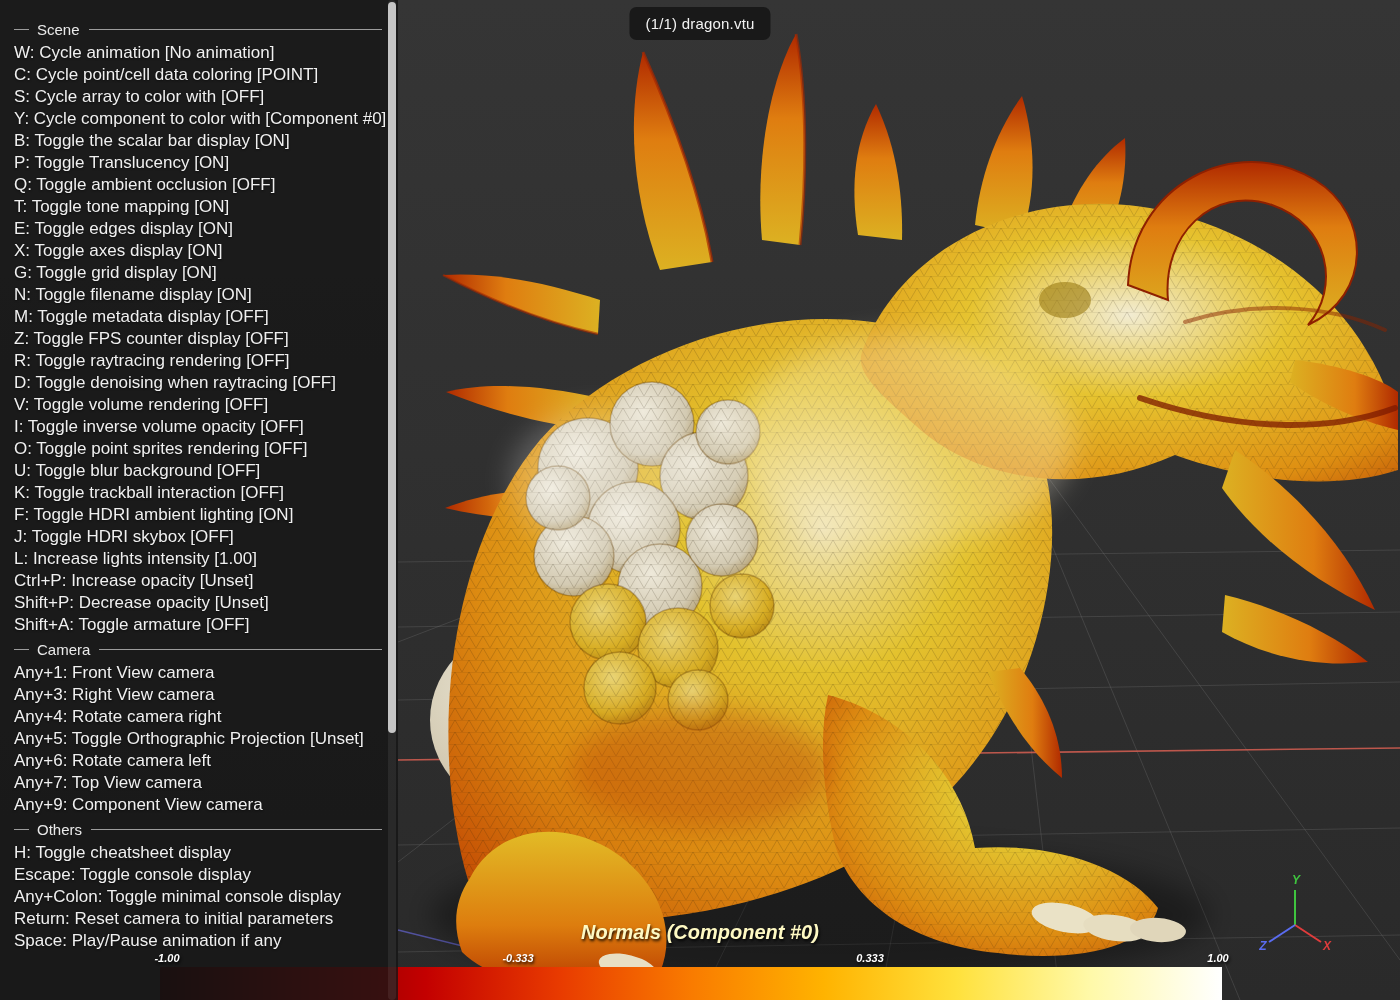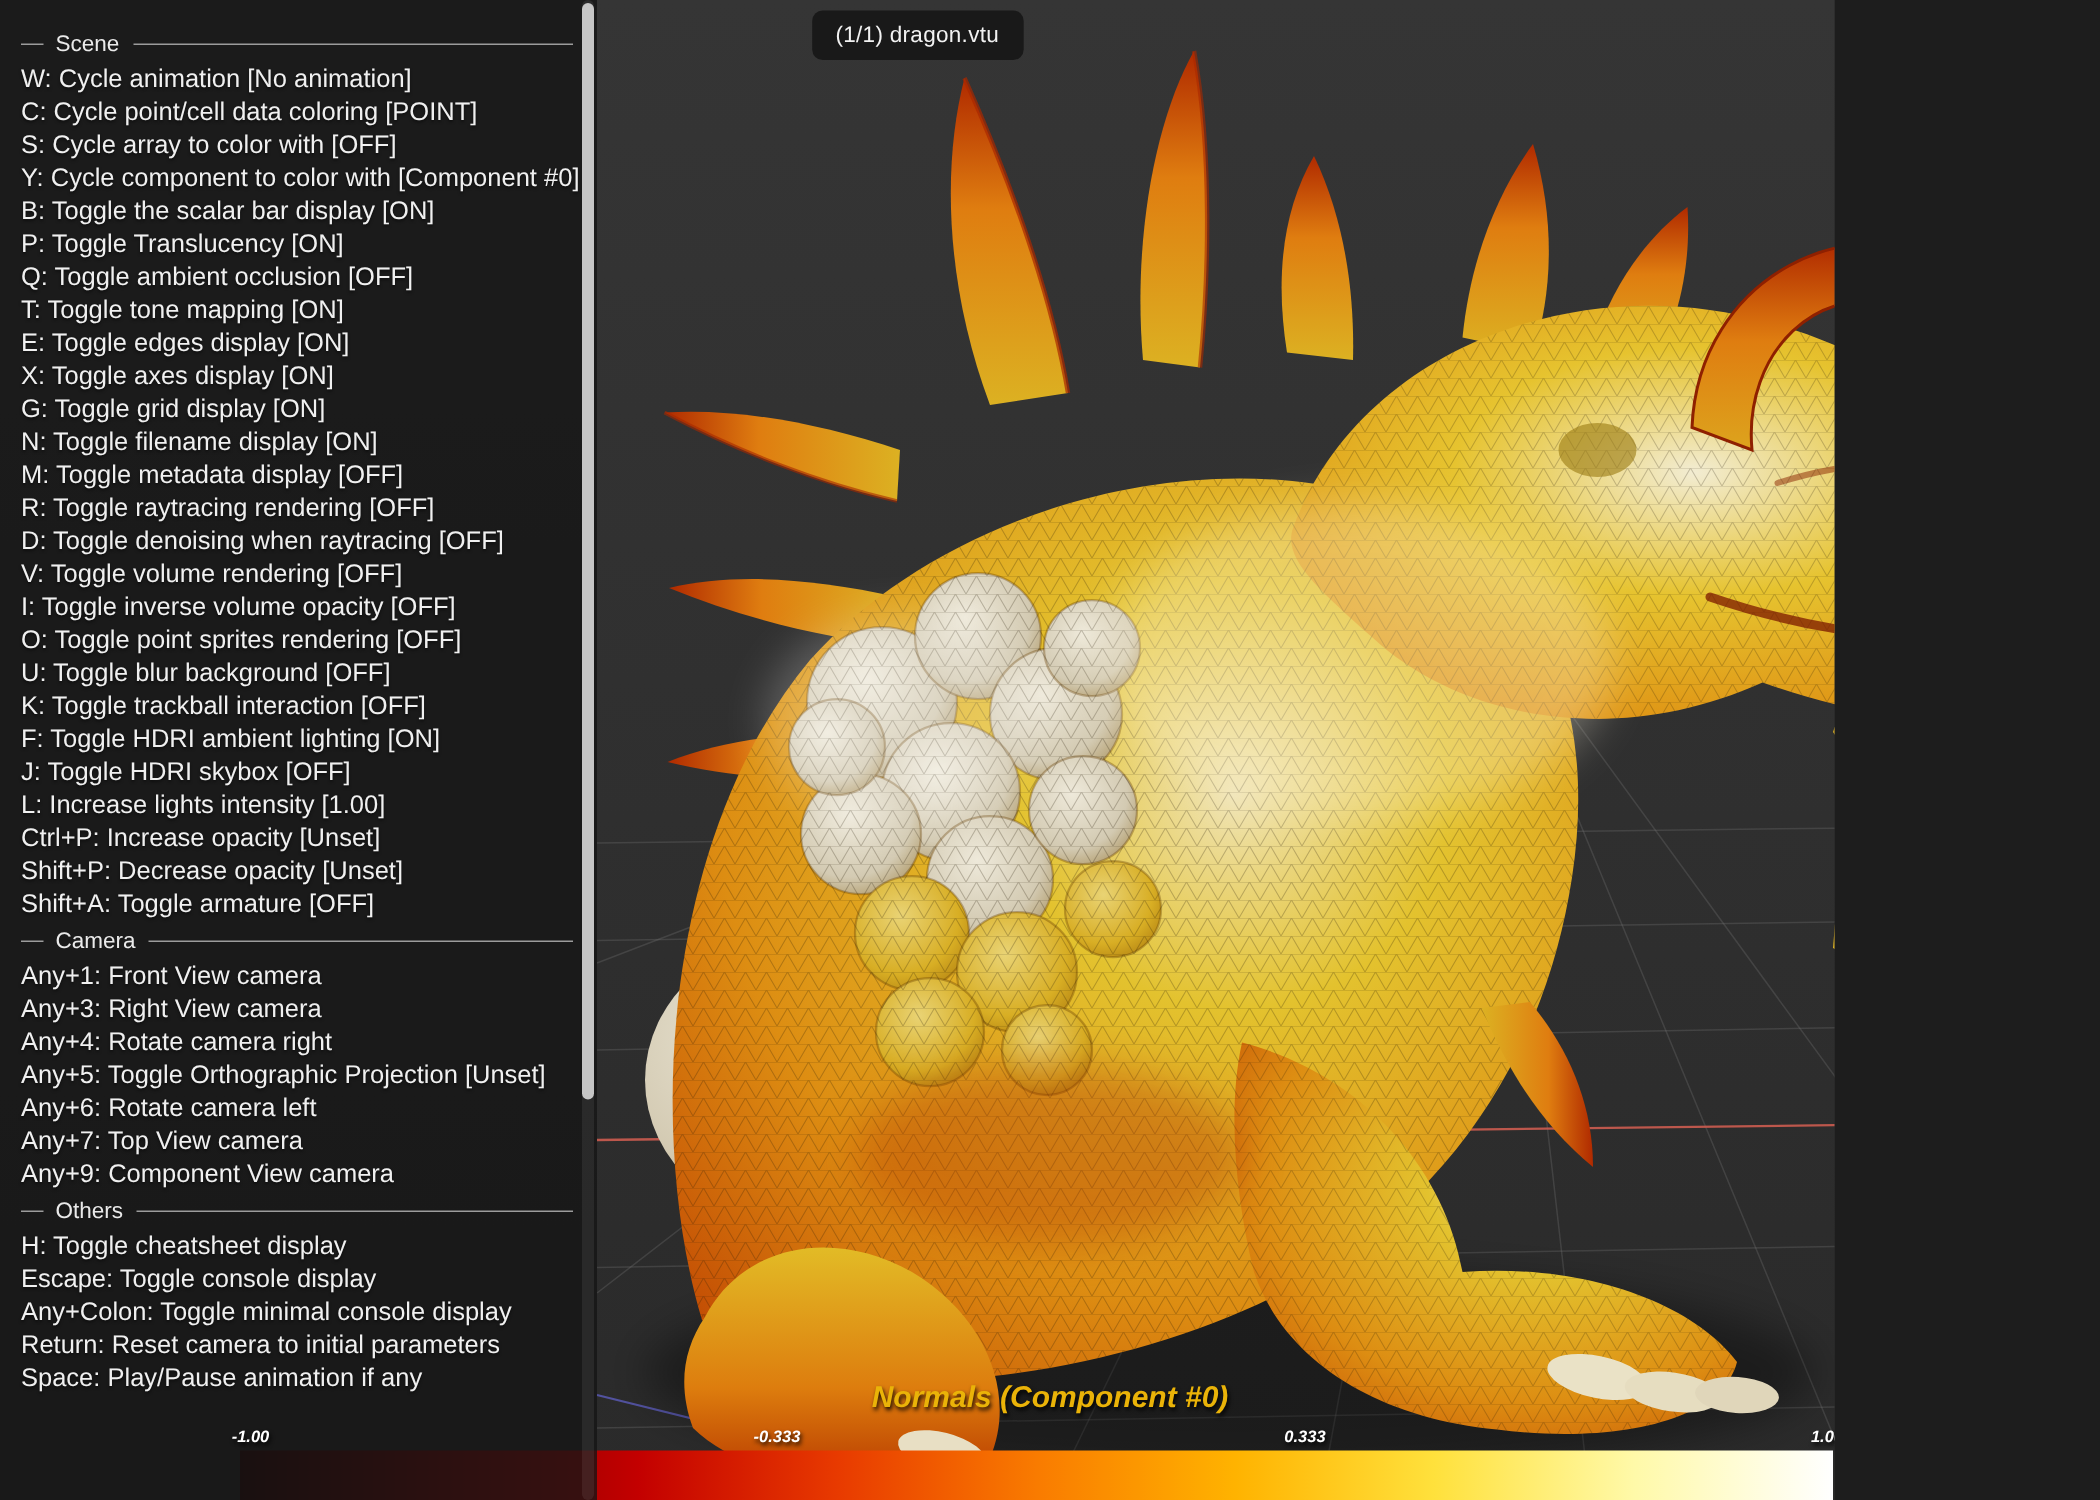--- a/index.html
+++ b/index.html
@@ -1,28 +1,28 @@
 <!DOCTYPE html>
 <html><head>
 <meta charset="utf-8">
 <style>
   * { margin:0; padding:0; box-sizing:border-box; }
   html,body { background:#1d1d1d; }
-  .stage { position:relative; width:1223px; height:1000px; overflow:hidden;
+  .stage { position:relative; width:1400px; height:1000px; overflow:hidden;
            background:#2e2e2e; font-family:"Liberation Sans", sans-serif; }
   .scene-svg { position:absolute; left:0; top:0; display:block; }
 
   .filename-badge { position:absolute; top:7px; left:50%; transform:translateX(-50%);
     background:rgba(22,22,22,0.88); color:#f2f2f2; font-size:15px;
     padding:8px 16px; border-radius:7px; z-index:15; letter-spacing:.2px; }
 
   .sb-gradient { position:absolute; left:160px; width:1062px; bottom:0; height:33px; z-index:4; }
   .sb-labels { position:absolute; inset:0; z-index:20; pointer-events:none; }
   .sb-title { position:absolute; left:700px; bottom:56px; transform:translateX(-50%);
-    font-size:20px; font-weight:bold; font-style:italic; color:#eab308;
+    font-size:20px; font-weight:bold; font-style:italic; color:#fef9c3;
     text-shadow:1px 2px 3px rgba(0,0,0,0.9); white-space:nowrap; }
   .sb-tick { position:absolute; bottom:36px; transform:translateX(-50%);
     font-size:11px; font-weight:bold; font-style:italic; color:#ffffff;
     text-shadow:1px 2px 3px rgba(0,0,0,0.9); }
   .sb-tick.t0{left:167px} .sb-tick.t1{left:518px} .sb-tick.t2{left:870px} .sb-tick.t3{left:1218px}
 
   .cheatsheet { position:absolute; left:0; top:0; width:398px; height:1000px;
     background:rgba(20,20,20,0.78); z-index:10; overflow:hidden; }
   .cheatsheet-content { padding:16px 16px 0 14px; }
   .cs-header { display:flex; align-items:center; height:24px; margin:1px 0;
@@ -208,20 +208,21 @@
         <div class="cs-item">Y: Cycle component to color with [Component #0]</div>
         <div class="cs-item">B: Toggle the scalar bar display [ON]</div>
         <div class="cs-item">P: Toggle Translucency [ON]</div>
         <div class="cs-item">Q: Toggle ambient occlusion [OFF]</div>
         <div class="cs-item">T: Toggle tone mapping [ON]</div>
         <div class="cs-item">E: Toggle edges display [ON]</div>
         <div class="cs-item">X: Toggle axes display [ON]</div>
         <div class="cs-item">G: Toggle grid display [ON]</div>
         <div class="cs-item">N: Toggle filename display [ON]</div>
         <div class="cs-item">M: Toggle metadata display [OFF]</div>
+        <div class="cs-item">Z: Toggle FPS counter display [OFF]</div>
         <div class="cs-item">R: Toggle raytracing rendering [OFF]</div>
         <div class="cs-item">D: Toggle denoising when raytracing [OFF]</div>
         <div class="cs-item">V: Toggle volume rendering [OFF]</div>
         <div class="cs-item">I: Toggle inverse volume opacity [OFF]</div>
         <div class="cs-item">O: Toggle point sprites rendering [OFF]</div>
         <div class="cs-item">U: Toggle blur background [OFF]</div>
         <div class="cs-item">K: Toggle trackball interaction [OFF]</div>
         <div class="cs-item">F: Toggle HDRI ambient lighting [ON]</div>
         <div class="cs-item">J: Toggle HDRI skybox [OFF]</div>
         <div class="cs-item">L: Increase lights intensity [1.00]</div>

